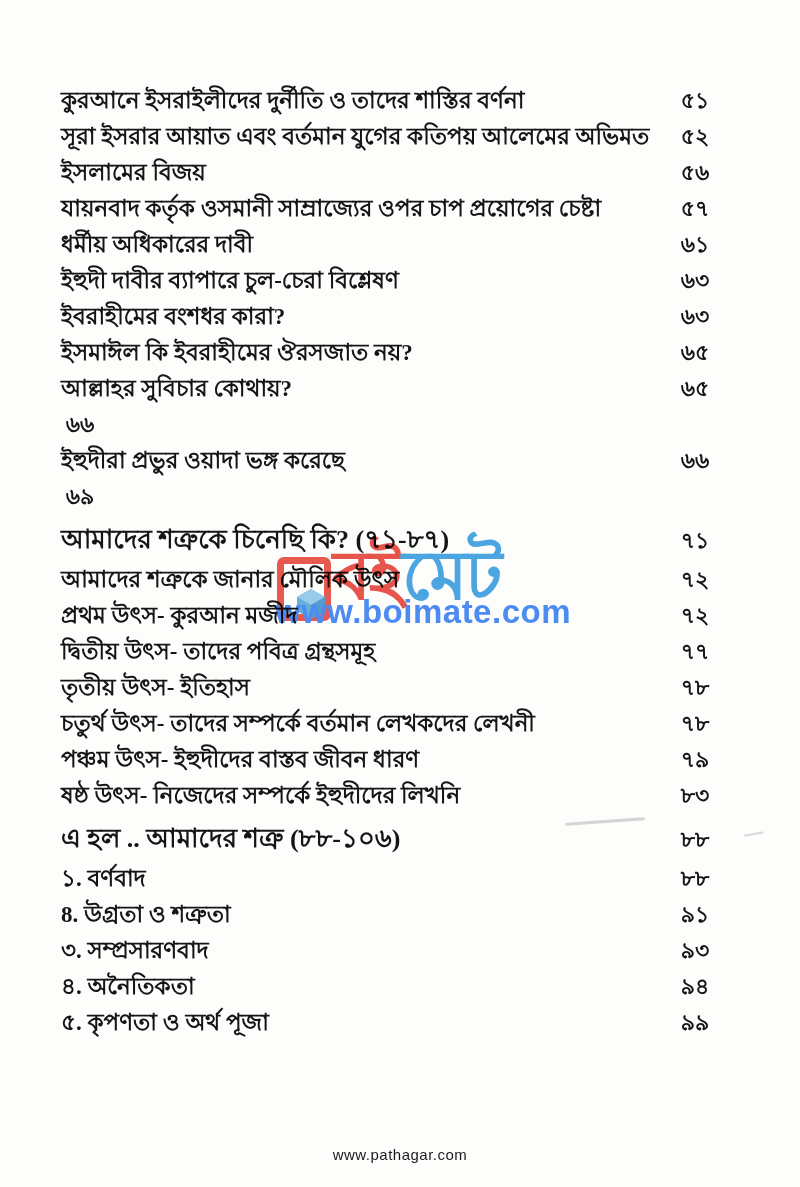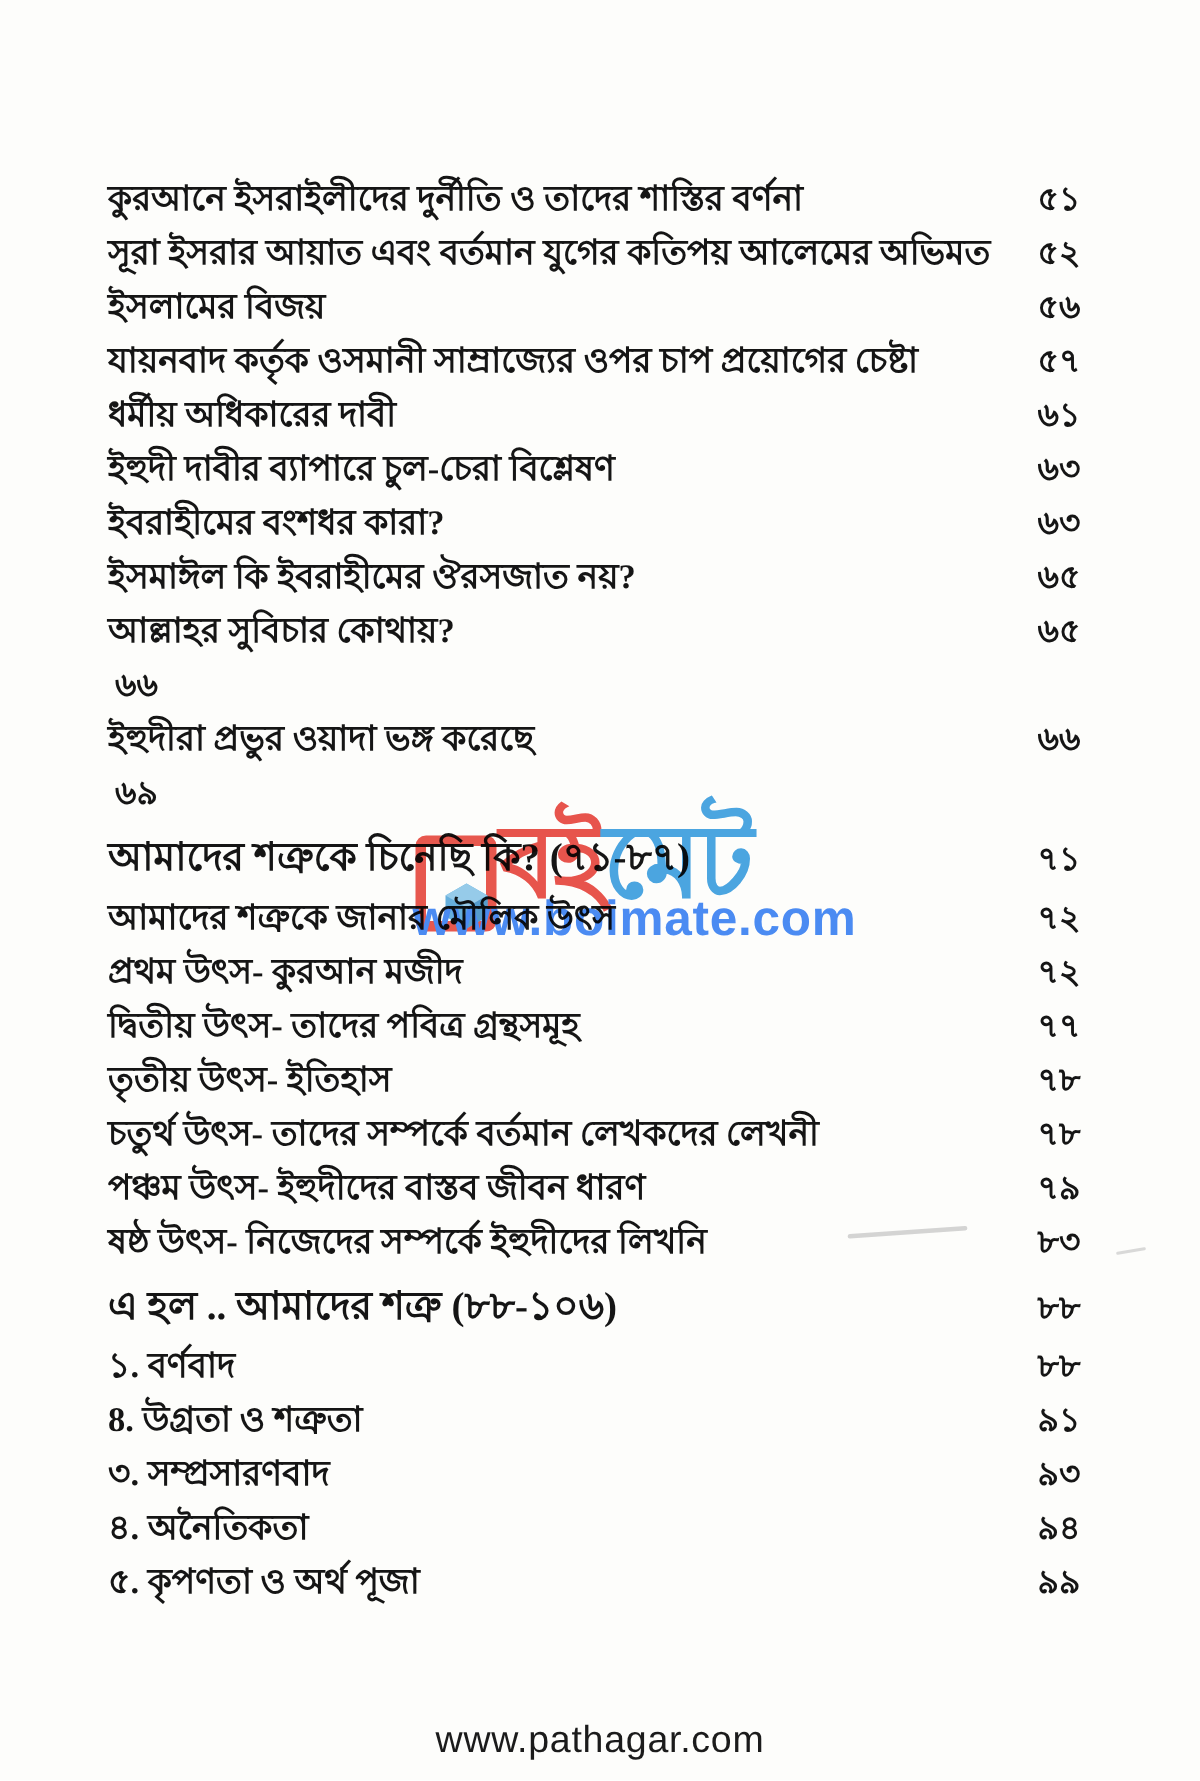--- a/index.html
+++ b/index.html
@@ -9,24 +9,23 @@
     height: 1187px;
     background: #fdfdfb;
     overflow: hidden;
     font-family: "Liberation Serif", "DejaVu Serif", serif;
     color: #151515;
   }
 
   
   .toc {
     position: absolute;
-    left: 72px;
+    left: 61px;
     top: 88px;
     width: 653px;
-    margin-top: 32px;
   }
   .toc-row {
     display: flex;
     justify-content: space-between;
     align-items: baseline;
     font-size: 23px;
     font-weight: 600;
     line-height: 25px;
     margin-bottom: 11px;
   }
@@ -101,21 +100,21 @@
     transform: rotate(-10deg); border-radius: 2px; opacity: .8;
   }
 
   
   .footer {
     position: absolute;
     left: 0; right: 0;
     top: 1146px;
     text-align: center;
     font-family: "Liberation Sans", "DejaVu Sans", sans-serif;
-    font-size: 25px;
+    font-size: 15px;
     letter-spacing: 0.5px;
     color: #1b1b1b;
   }
 </style>
 </head>
 <body>
 
 <div id="page">
 
   <div class="toc">

